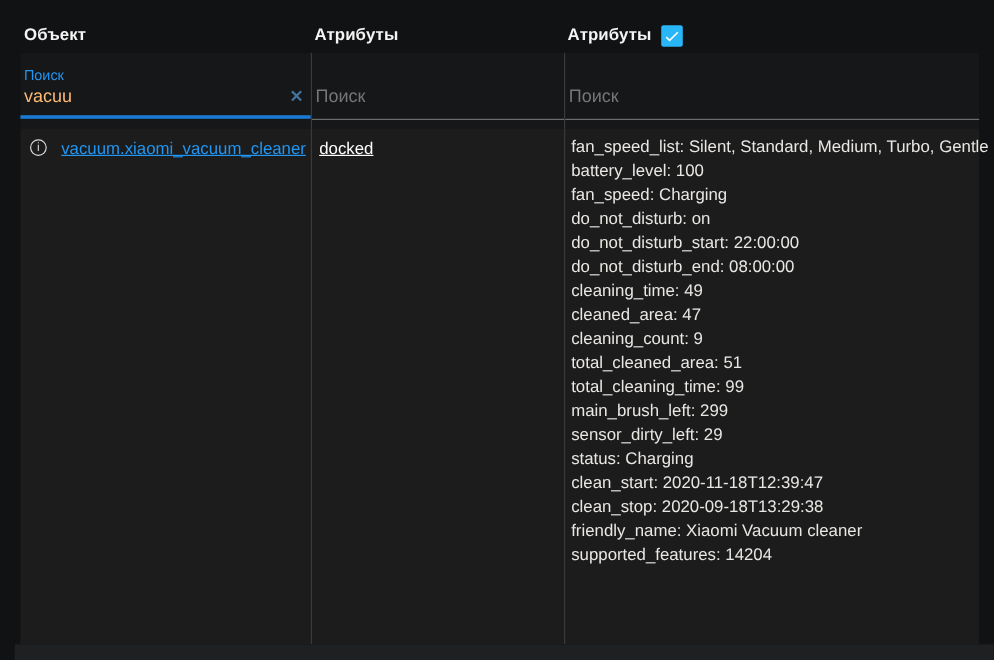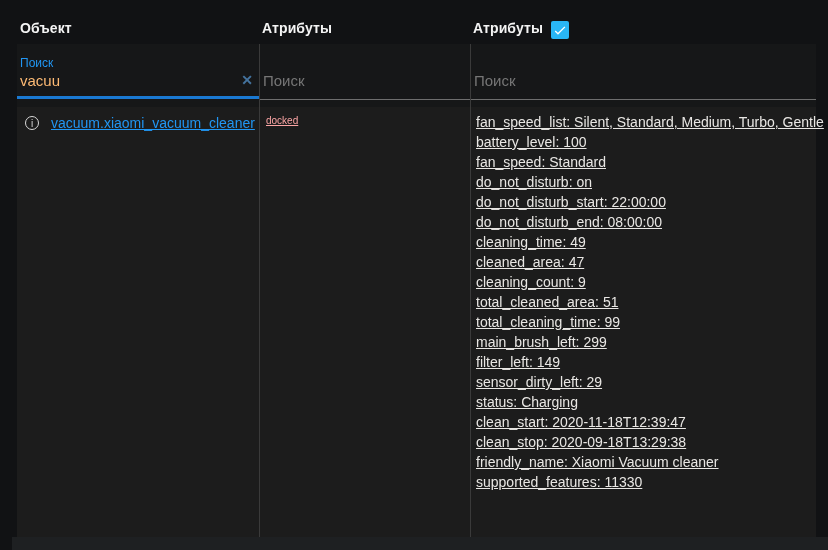--- a/index.html
+++ b/index.html
@@ -129,24 +129,24 @@
     cursor: pointer;
   }
   .entity-link {
     color: var(--accent, #2196f3);
     font-size: 14px;
     text-decoration: underline;
     cursor: pointer;
     word-break: break-all;
   }
 
-  .state-cell { padding: 8px 4px 0 6px; font-size: 10px; color: #fca5a5; text-decoration: underline; }
+  .state-cell { padding: 8px 4px 0 6px; font-size: 14px; color: #ffffff; text-decoration: underline; }
 
   .attrs-cell { padding: 5px 6px 0 5px; font-size: 14px; color: #e9e7e4; }
-  .attr-line { line-height: 20px; white-space: nowrap; text-decoration: underline; }
+  .attr-line { line-height: 20px; white-space: nowrap; }
 
   
   .bottom-strip {
     position: absolute;
     left: 0;
     right: 0;
     top: 537px;
     height: 13px;
     background: #1e2022;
   }
@@ -195,36 +195,35 @@
       <div class="data-cell entity-cell">
         <span class="info-icon">i</span>
         <a class="entity-link">vacuum.xiaomi_vacuum_cleaner</a>
       </div>
       <div class="data-cell state-cell">
         <span>docked</span>
       </div>
       <div class="data-cell attrs-cell">
           <div class="attr-line">fan_speed_list: Silent, Standard, Medium, Turbo, Gentle</div>
           <div class="attr-line">battery_level: 100</div>
-          <div class="attr-line">fan_speed: Standard</div>
+          <div class="attr-line">fan_speed: Charging</div>
           <div class="attr-line">do_not_disturb: on</div>
           <div class="attr-line">do_not_disturb_start: 22:00:00</div>
           <div class="attr-line">do_not_disturb_end: 08:00:00</div>
           <div class="attr-line">cleaning_time: 49</div>
           <div class="attr-line">cleaned_area: 47</div>
           <div class="attr-line">cleaning_count: 9</div>
           <div class="attr-line">total_cleaned_area: 51</div>
           <div class="attr-line">total_cleaning_time: 99</div>
           <div class="attr-line">main_brush_left: 299</div>
-          <div class="attr-line">filter_left: 149</div>
           <div class="attr-line">sensor_dirty_left: 29</div>
           <div class="attr-line">status: Charging</div>
           <div class="attr-line">clean_start: 2020-11-18T12:39:47</div>
           <div class="attr-line">clean_stop: 2020-09-18T13:29:38</div>
           <div class="attr-line">friendly_name: Xiaomi Vacuum cleaner</div>
-          <div class="attr-line">supported_features: 11330</div>
+          <div class="attr-line">supported_features: 14204</div>
         </div>
     </div>
 
   </div>
 
   <div class="bottom-strip"></div>
 </div>
 
 </body></html>

